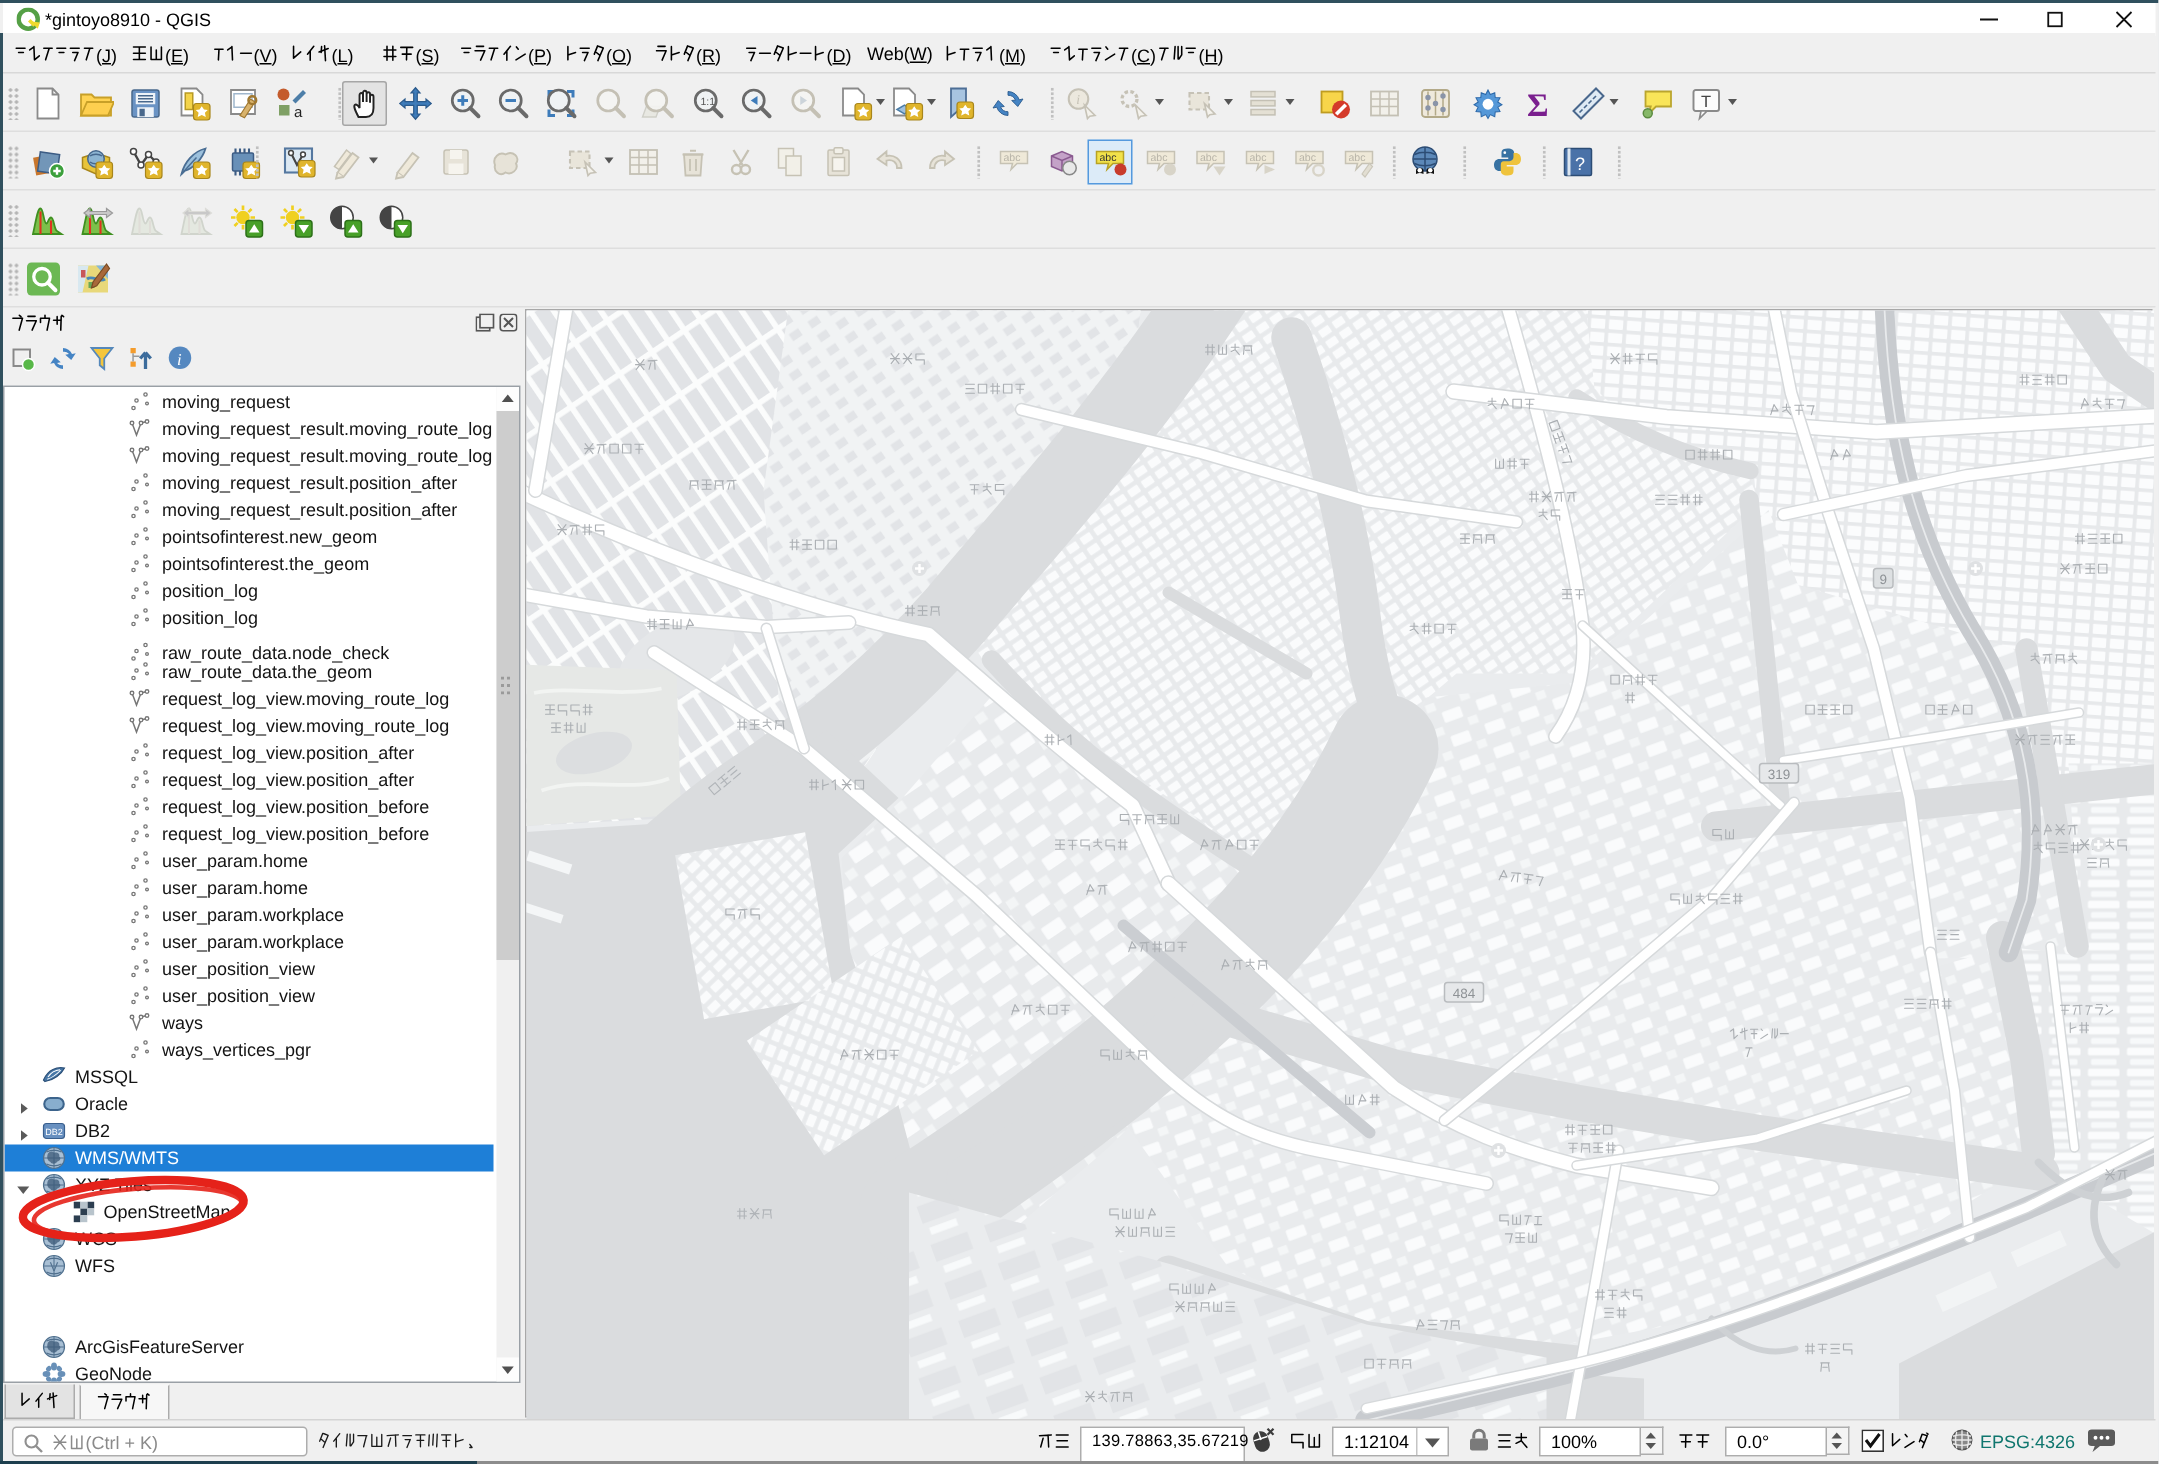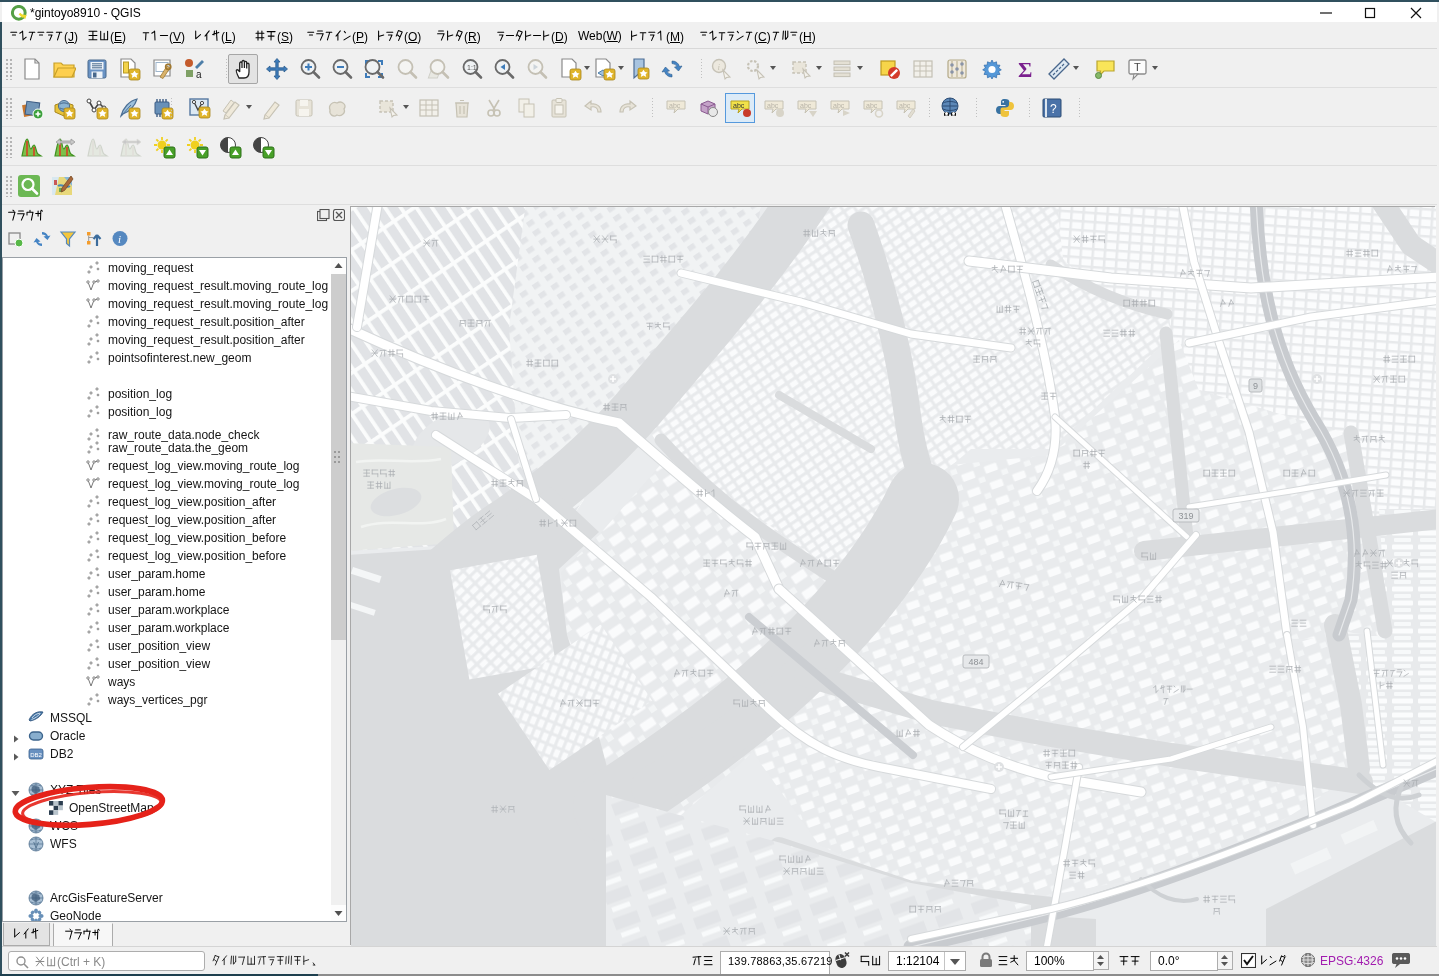--- a/index.html
+++ b/index.html
@@ -609,20 +609,31 @@
         <span class="abs" style="left:83px;top:1px"><svg width="16" height="16" viewBox="0 0 16 16">
             <g fill="none" stroke="#777" stroke-width="0.9">
               <circle cx="3" cy="12" r="1.1"></circle>
               <circle cx="5" cy="7" r="1.1"></circle>
               <circle cx="11" cy="3" r="1.1"></circle>
               <circle cx="12" cy="9" r="0.9"></circle>
             </g>
           </svg></span>
         <span class="txt" style="left:105px">pointsofinterest.new_geom</span>
       </div>
+      <div class="trow" style="top:109px">
+        <span class="abs" style="left:83px;top:1px"><svg width="16" height="16" viewBox="0 0 16 16">
+            <g fill="none" stroke="#777" stroke-width="0.9">
+              <circle cx="3" cy="12" r="1.1"></circle>
+              <circle cx="5" cy="7" r="1.1"></circle>
+              <circle cx="11" cy="3" r="1.1"></circle>
+              <circle cx="12" cy="9" r="0.9"></circle>
+            </g>
+          </svg></span>
+        <span class="txt" style="left:105px">pointsofinterest.the_geom</span>
+      </div>
       <div class="trow" style="top:127px">
         <span class="abs" style="left:83px;top:1px"><svg width="16" height="16" viewBox="0 0 16 16">
             <g fill="none" stroke="#777" stroke-width="0.9">
               <circle cx="3" cy="12" r="1.1"></circle>
               <circle cx="5" cy="7" r="1.1"></circle>
               <circle cx="11" cy="3" r="1.1"></circle>
               <circle cx="12" cy="9" r="0.9"></circle>
             </g>
           </svg></span>
         <span class="txt" style="left:105px">position_log</span>
@@ -826,20 +837,28 @@
       </div>
       <div class="trow" style="top:487px">
         <span class="abs" style="left:9px;top:5px"><svg width="8" height="8" viewBox="0 0 8 8">
             <path d="M2,0.5 L6.5,4 L2,7.5 Z" fill="#5a5a5a"></path>
           </svg></span>
         <span class="abs" style="left:25px;top:1px"><svg width="16" height="16" viewBox="0 0 16 16">
             <rect x="1" y="3" width="14" height="10" rx="2" fill="#6890c0" stroke="#395f8e" stroke-width="0.8"></rect>
             <text x="8" y="10.5" font-size="6" fill="#fff" text-anchor="middle" font-family="Liberation Sans">DB2</text>
           </svg></span>
         <span class="txt" style="left:47px">DB2</span>
+      </div>
+      <div class="trow sel" style="top:505px">
+        <span class="abs" style="left:25px;top:1px"><svg width="16" height="16" viewBox="0 0 16 16">
+            <circle cx="8" cy="8" r="7" fill="#a8bfd4" stroke="#50708e" stroke-width="0.8"></circle>
+            <path d="M3,4 C6,2.5 10,2.5 13,4 M3,12 C6,13.5 10,13.5 13,12 M8,1 L8,15 M1,8 L15,8" stroke="#50708e" stroke-width="0.7" fill="none"></path>
+            <path d="M4,5 C5,3.5 7,3 8,4.5 C10,4 12,5 11.5,7 C13,8 12,10 10,10.5 C9,12.5 6,12 5.5,10.5 C3.5,10 3,7 4,5 Z" fill="#3c5a78" opacity="0.75"></path>
+          </svg></span>
+        <span class="txt" style="left:47px">WMS/WMTS</span>
       </div>
       <div class="trow" style="top:523px">
         <span class="abs" style="left:8px;top:5px"><svg width="9" height="8" viewBox="0 0 9 8">
             <path d="M0.5,2 L8.5,2 L4.5,7 Z" fill="#5a5a5a"></path>
           </svg></span>
         <span class="abs" style="left:25px;top:1px"><svg width="16" height="16" viewBox="0 0 16 16">
             <circle cx="8" cy="8" r="7" fill="#a8bfd4" stroke="#50708e" stroke-width="0.8"></circle>
             <path d="M3,4 C6,2.5 10,2.5 13,4 M3,12 C6,13.5 10,13.5 13,12 M8,1 L8,15 M1,8 L15,8" stroke="#50708e" stroke-width="0.7" fill="none"></path>
             <path d="M4,5 C5,3.5 7,3 8,4.5 C10,4 12,5 11.5,7 C13,8 12,10 10,10.5 C9,12.5 6,12 5.5,10.5 C3.5,10 3,7 4,5 Z" fill="#3c5a78" opacity="0.75"></path>
           </svg></span>
@@ -1395,20 +1414,20 @@
       </svg>
       <svg class="abs" style="left:1260px;top:8px" width="32" height="14">
         <g transform="translate(0,0)">
           <path d="M1.7,0.9L1.7,8.8M1.7,8.8L6.5,4.6M10.2,1.3L11.4,2.8M10.0,9.9L16.0,6.1M21.4,1.1L19.6,6.1M21.4,1.1L24.8,2.2M24.8,2.2L21.6,10.1M20.4,5.0L22.4,6.6M24.4,0.2L25.3,1.1" stroke="#000" stroke-width="1.0" fill="none" stroke-linecap="round"></path>
         </g>
       </svg>
       <svg class="abs" style="left:1300px;top:5px" width="16" height="16" viewBox="0 0 16 16">
 <circle cx="8" cy="8" r="6.5" fill="#888" stroke="#555"></circle>
 <path d="M2,5.5 C6,4 10,4 14,5.5 M2,10.5 C6,12 10,12 14,10.5 M8,1.5 L8,14.5 M1.5,8 L14.5,8 M4.5,2.5 C3.5,6 3.5,10 4.5,13.5 M11.5,2.5 C12.5,6 12.5,10 11.5,13.5" stroke="#e8e8e8" stroke-width="0.9" fill="none"></path>
       </svg>
-      <div class="abs" style="left:1320px;top:7px;font-size:12px;color:#a21caf">EPSG:4326</div>
+      <div class="abs" style="left:1320px;top:7px;font-size:12px;color:#0f766e">EPSG:4326</div>
       <svg class="abs" style="left:1390px;top:5px" width="22" height="19" viewBox="0 0 22 19">
 <path d="M2,3 C2,1.6 3,1 4.5,1 L17.5,1 C19,1 20,1.6 20,3 L20,10 C20,11.4 19,12 17.5,12 L10,12 L5,16 L6.5,12 L4.5,12 C3,12 2,11.4 2,10 Z" fill="#5a5a5a"></path>
 <circle cx="7" cy="6.5" r="1.3" fill="#fff"></circle>
         <circle cx="11" cy="6.5" r="1.3" fill="#fff"></circle>
         <circle cx="15" cy="6.5" r="1.3" fill="#fff"></circle>
       </svg>
     </div>
 </div>
 </body></html>

